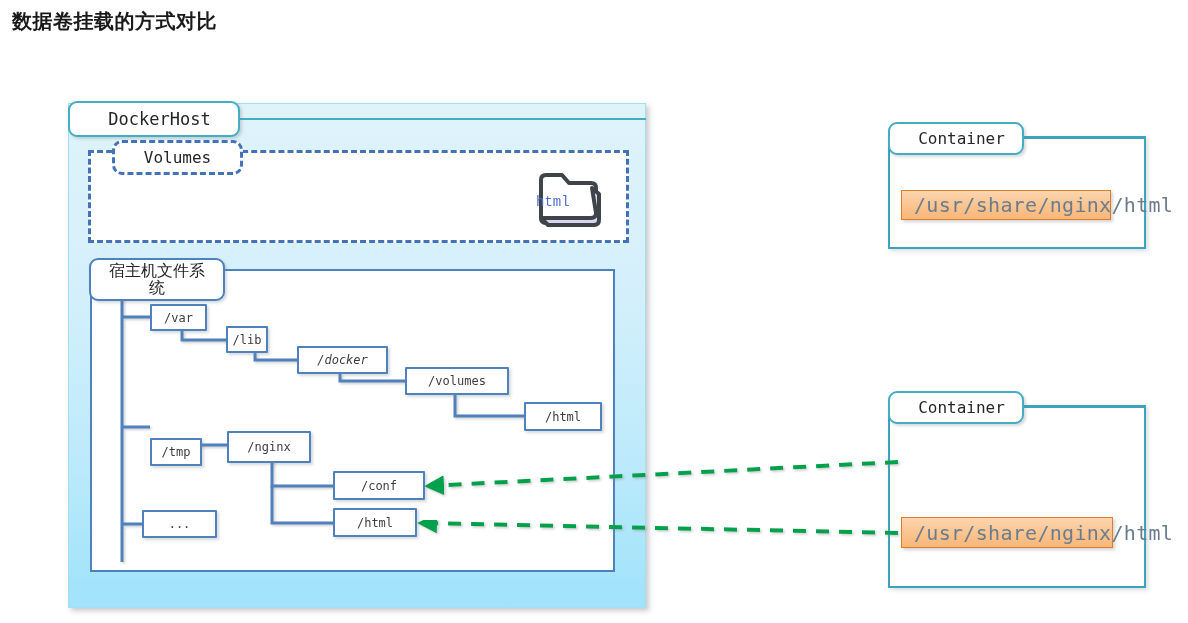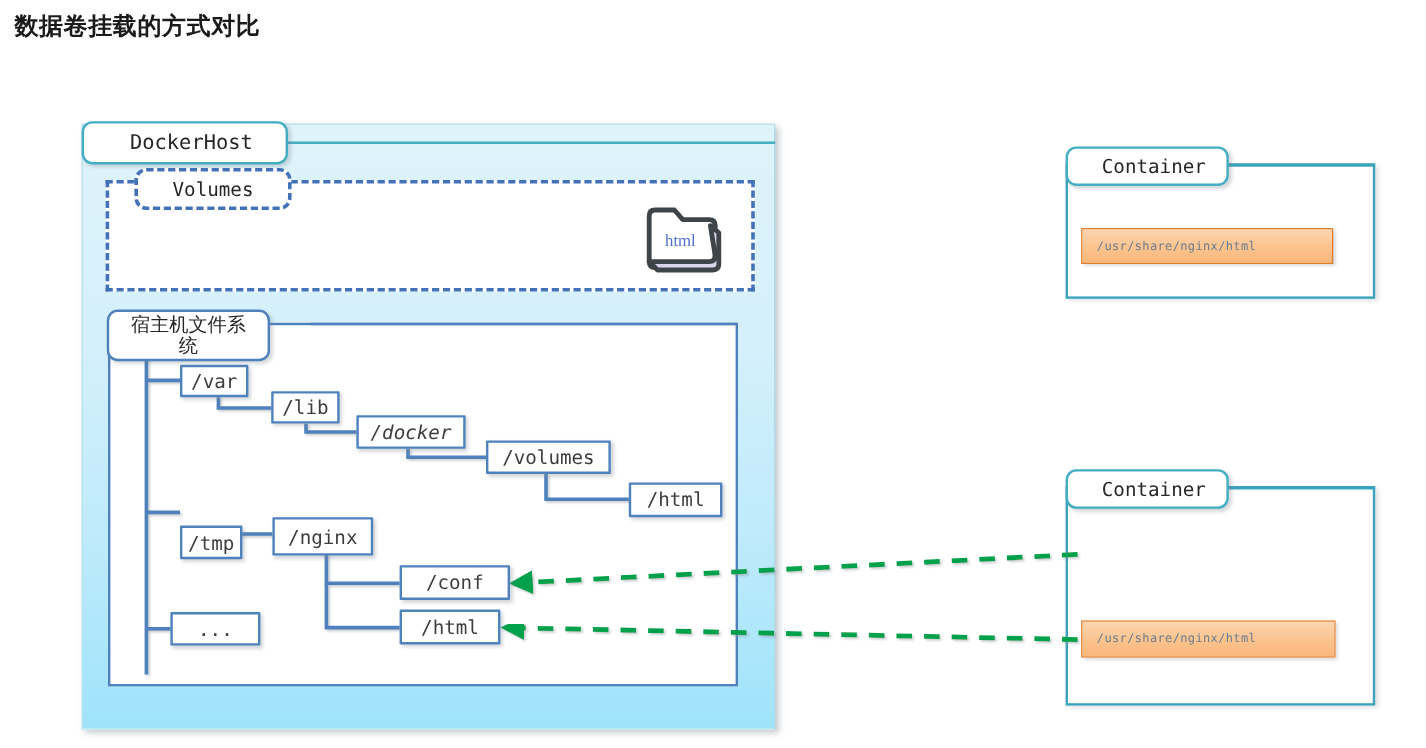--- a/index.html
+++ b/index.html
@@ -150,21 +150,21 @@
   #container-panel-1 { left: 888px; top: 136px; width: 258px; height: 113px; }
   #container-panel-2 { left: 888px; top: 405px; width: 258px; height: 183px; }
 
   
   .path-chip {
     position: absolute;
     background: linear-gradient(to bottom, #fcd5b0 0%, #fbc38e 55%, #f9b67a 100%);
     border: 1px solid #e07b2a;
     color: #6b7d8c;
     font-family: "DejaVu Sans Mono", "Liberation Mono", monospace;
-    font-size: 10px;
+    font-size: 20px;
     display: flex;
     align-items: center;
     padding-left: 12px;
     box-sizing: border-box;
     box-shadow: 2px 2px 3px rgba(130,130,130,0.35);
     letter-spacing: 0.3px;
   }
   #chip-usr-html-1 { left: 901px; top: 190px; width: 210px; height: 30px; }
   #chip-etc-conf   { left: 901px; top: 447px; width: 174px; height: 31px; }
   #chip-usr-html-2 { left: 901px; top: 517px; width: 212px; height: 31px; }
@@ -172,27 +172,27 @@
   
   .tree-node {
     position: absolute;
     background: #ffffff;
     border: 2px solid #4f81bd;
     border-radius: 1px;
     display: flex;
     align-items: center;
     justify-content: center;
     font-family: "DejaVu Sans Mono", "Liberation Mono", monospace;
-    font-size: 16px;
+    font-size: 12px;
     color: #3d3d3d;
     box-sizing: border-box;
     box-shadow: 2px 2px 3px rgba(130,140,150,0.33);
   }
   #node-var     { left: 150px; top: 304px; width: 57px;  height: 27px; }
-  #node-lib     { left: 226px; top: 326px; width: 57px;  height: 27px; }
+  #node-lib     { left: 226px; top: 326px; width: 42px;  height: 27px; }
   #node-docker  { left: 297px; top: 346px; width: 91px;  height: 28px; font-style: italic; }
   #node-volumes { left: 405px; top: 367px; width: 104px; height: 28px; }
   #node-html1   { left: 524px; top: 402px; width: 78px;  height: 29px; }
   #node-tmp     { left: 150px; top: 413px; width: 52px;  height: 28px; margin-top: 25px; }
   #node-nginx   { left: 227px; top: 431px; width: 84px;  height: 32px; }
   #node-conf    { left: 333px; top: 471px; width: 92px;  height: 29px; }
   #node-html2   { left: 333px; top: 508px; width: 84px;  height: 29px; }
   #node-dots    { left: 142px; top: 510px; width: 75px;  height: 28px; }
 
   
@@ -201,22 +201,22 @@
     left: 536px;
     top: 172px;
     width: 72px;
     height: 58px;
   }
   .folder-icon .folder-text {
     position: absolute;
     left: 0;
     top: 22px;
     width: 62px;
-    text-align: center;
-    font-family: Liberation Serif, serif;
+    text-align: left;
+    font-family: Liberation Mono, monospace;
     font-size: 14px;
     color: #4f6fd0;
     pointer-events: none;
   }
 
   .no-select { user-select: none; }
 </style>
 </head>
 <body>
 

